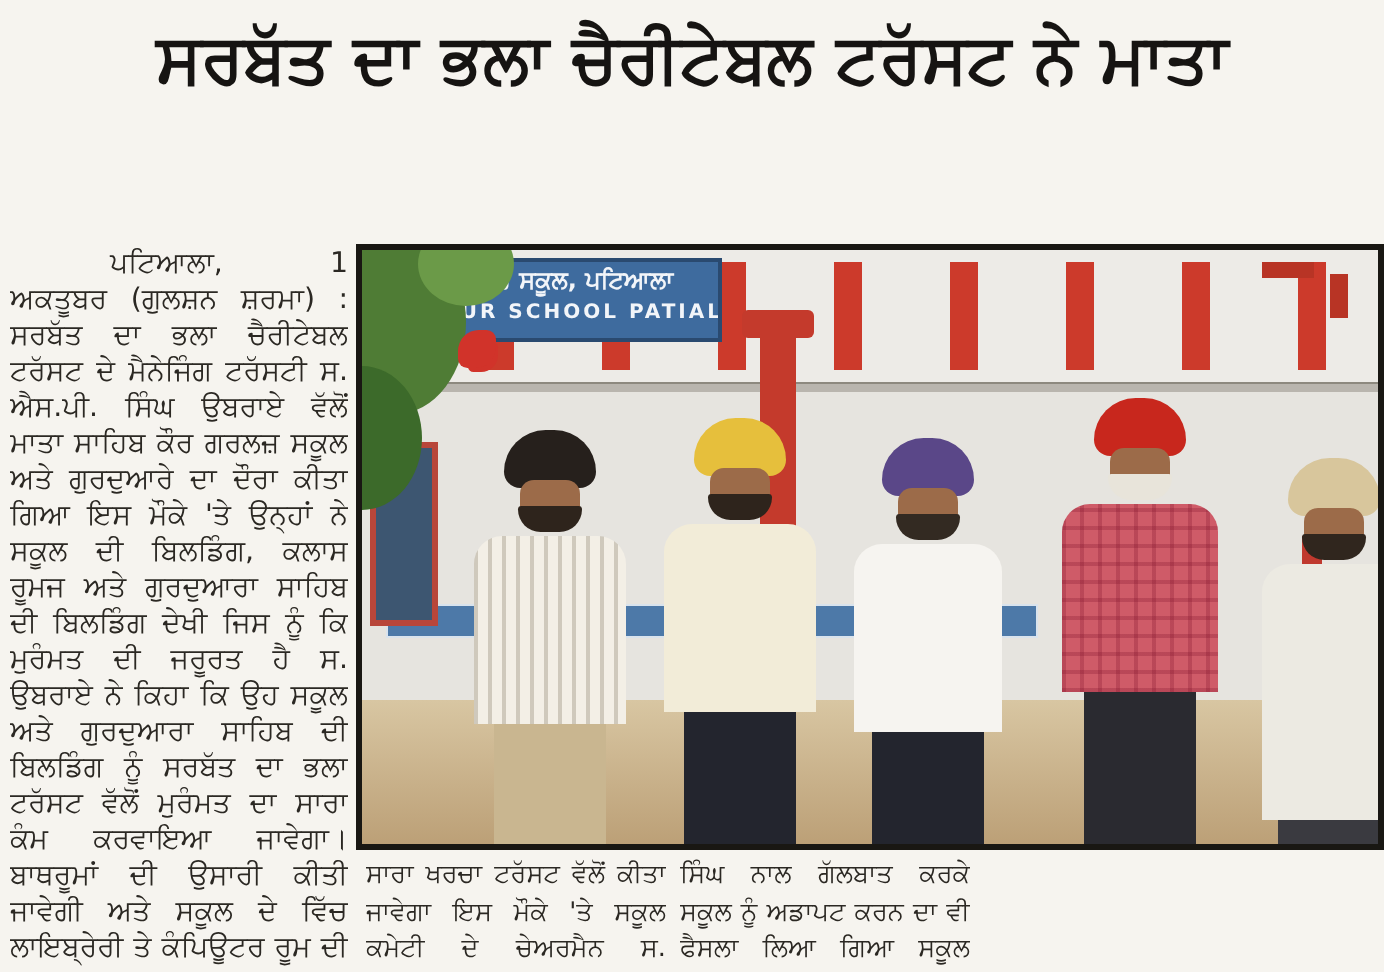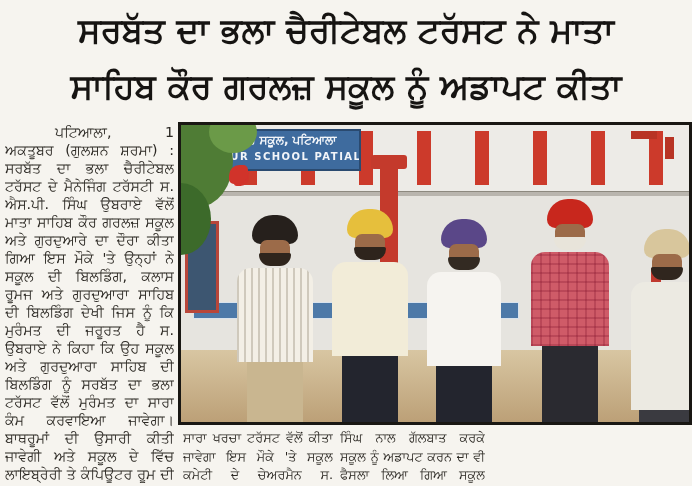--- a/index.html
+++ b/index.html
@@ -73,21 +73,20 @@
   .cap-col{font-size:12.8px;line-height:18.5px;text-align:justify;color:#2b2823;overflow:hidden;height:56px;}
   .cap-1{width:150px;} .cap-2{width:145px;} .cap-3{flex:1;}
 </style>
 </head>
 <body>
 
 <div class="paper">
 
   <div class="headline">
     <div class="hl">ਸਰਬੱਤ ਦਾ ਭਲਾ ਚੈਰੀਟੇਬਲ ਟਰੱਸਟ ਨੇ ਮਾਤਾ</div>
-    <div class="hl">ਸਾਹਿਬ ਕੌਰ ਗਰਲਜ਼ ਸਕੂਲ ਨੂੰ ਅਡਾਪਟ ਕੀਤਾ</div>
   </div>
 
   <div class="body-col">
     <p><span>ਪਟਿਆਲਾ, 1 ਅਕਤੂਬਰ</span> <span>(ਗੁਲਸ਼ਨ ਸ਼ਰਮਾ) :</span> <span>ਸਰਬੱਤ ਦਾ ਭਲਾ ਚੈਰੀਟੇਬਲ ਟਰੱਸਟ ਦੇ ਮੈਨੇਜਿੰਗ ਟਰੱਸਟੀ ਸ. ਐਸ.ਪੀ. ਸਿੰਘ ਉਬਰਾਏ ਵੱਲੋਂ ਮਾਤਾ ਸਾਹਿਬ ਕੌਰ ਗਰਲਜ਼ ਸਕੂਲ ਅਤੇ ਗੁਰਦੁਆਰੇ ਦਾ ਦੌਰਾ ਕੀਤਾ ਗਿਆ ਇਸ ਮੌਕੇ 'ਤੇ ਉਨ੍ਹਾਂ ਨੇ ਸਕੂਲ ਦੀ ਬਿਲਡਿੰਗ, ਕਲਾਸ ਰੂਮਜ ਅਤੇ ਗੁਰਦੁਆਰਾ ਸਾਹਿਬ ਦੀ ਬਿਲਡਿੰਗ ਦੇਖੀ ਜਿਸ ਨੂੰ ਕਿ ਮੁਰੰਮਤ ਦੀ ਜਰੂਰਤ ਹੈ ਸ. ਉਬਰਾਏ ਨੇ ਕਿਹਾ ਕਿ ਉਹ ਸਕੂਲ ਅਤੇ ਗੁਰਦੁਆਰਾ ਸਾਹਿਬ ਦੀ ਬਿਲਡਿੰਗ ਨੂੰ ਸਰਬੱਤ ਦਾ ਭਲਾ ਟਰੱਸਟ ਵੱਲੋਂ ਮੁਰੰਮਤ ਦਾ ਸਾਰਾ ਕੰਮ ਕਰਵਾਇਆ ਜਾਵੇਗਾ। ਬਾਥਰੂਮਾਂ ਦੀ ਉਸਾਰੀ ਕੀਤੀ ਜਾਵੇਗੀ ਅਤੇ ਸਕੂਲ ਦੇ ਵਿੱਚ ਲਾਇਬ੍ਰੇਰੀ ਤੇ ਕੰਪਿਊਟਰ ਰੂਮ ਦੀ ਘਾਟ ਨੂੰ ਵੀ ਪੂਰਾ ਕੀਤਾ ਜਾਵੇਗ। ਇਸ ਮੌਕੇ 'ਤੇ ਸ. ਉਬਰਾਏ ਨੇ ਇਹ ਵੀ ਐਲਾਨ ਕੀਤਾ ਕਿ ਜਿਹੜੇ ਬੱਚੇ ਮੈਰਿਟ ਲਿਸਟ ਵਿੱਚ ਆਉਣਗੇ ਉਨ੍ਹਾਂ ਦੀ ਪੜ੍ਹਾਈ ਦਾ</span></p>
   </div>
 
   <div class="photo-frame">
     <div class="photo">
       <div class="sky"></div>
       <div class="parapet"></div>

